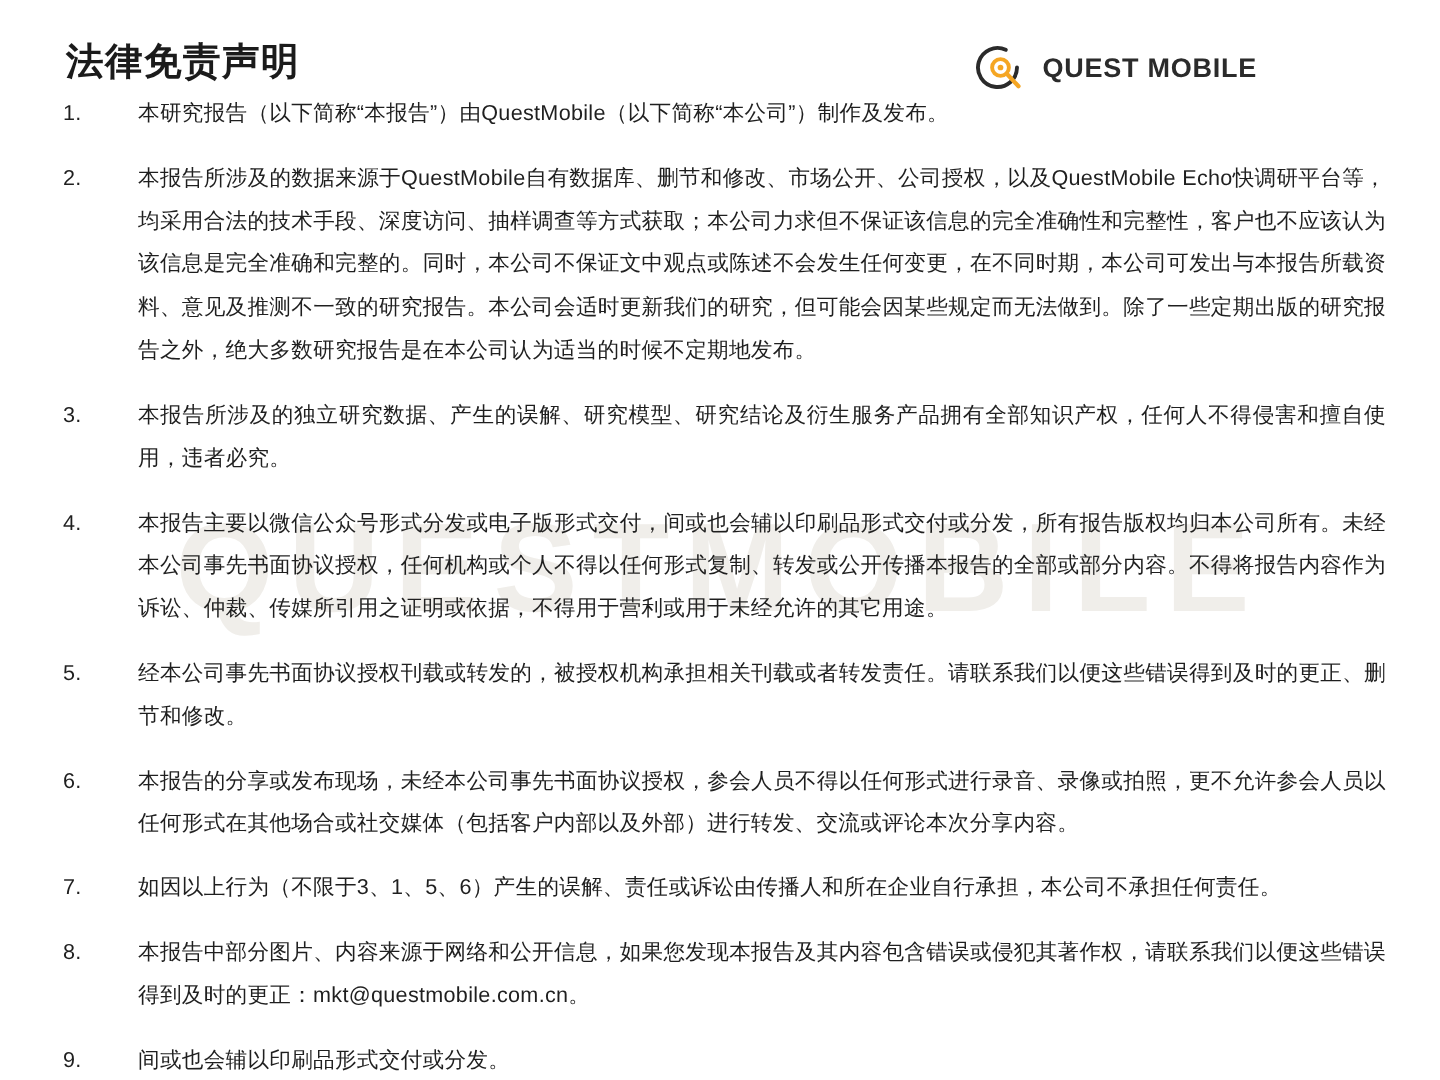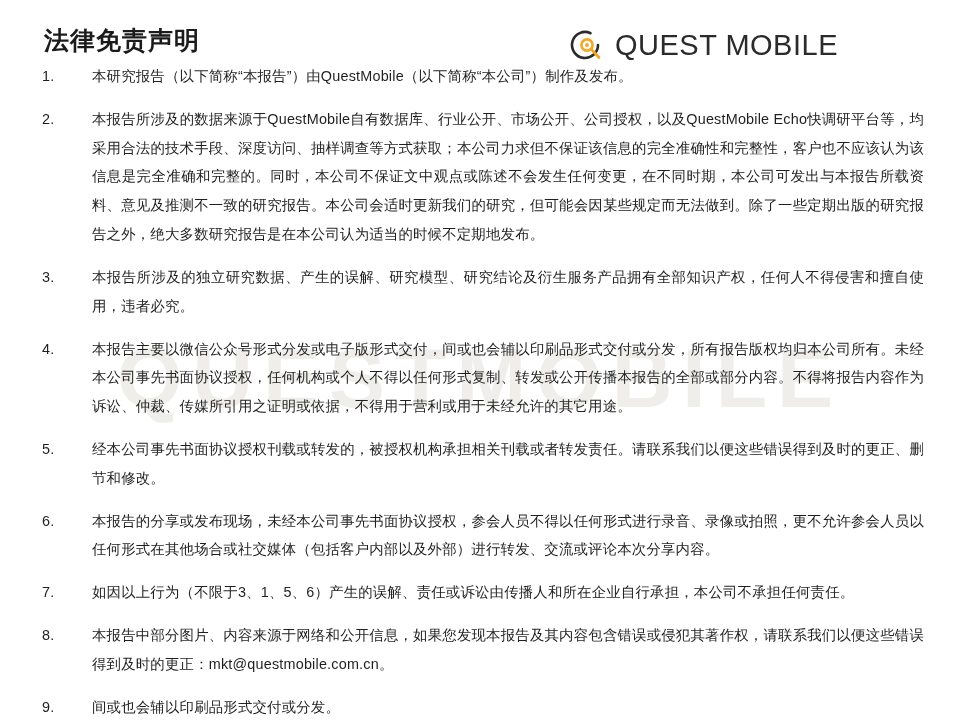--- a/index.html
+++ b/index.html
@@ -65,22 +65,22 @@
     display: flex;
     align-items: center;
     gap: 9px;
   }
   .logo-mark {
     width: 38px;
     height: 38px;
     position: relative;
   }
   .logo-text {
-    font-size: 29px;
-    font-weight: normal;
+    font-size: 18px;
+    font-weight: bold;
     color: #2b2b2b;
     letter-spacing: 0.5px;
   }
 
   
   .content {
     position: absolute;
     top: 62px;
     left: 0;
     width: 960px;
@@ -139,21 +139,21 @@
   </div>
 
   <div class="content">
     <ol class="clauses">
       <li>
         <span class="num">1.</span>
         <span class="txt">本研究报告（以下简称“本报告”）由QuestMobile（以下简称“本公司”）制作及发布。</span>
       </li>
       <li>
         <span class="num">2.</span>
-        <span class="txt">本报告所涉及的数据来源于QuestMobile自有数据库、行业公开、市场公开、公司授权，以及QuestMobile Echo快调研平台等，均采用合法的技术手段、深度访问、抽样调查等方式获取；本公司力求但不保证该信息的完全准确性和完整性，客户也不应该认为该信息是完全准确和完整的。同时，本公司不保证文中观点或陈述不会发生任何变更，在不同时期，本公司可发出与本报告所载资料、意见及推测不一致的研究报告。本公司会适时更新我们的研究，但可能会因某些规定而无法做到。除了一些定期出版的研究报告之外，绝大多数研究报告是在本公司认为适当的时候不定期地发布。</span>
+        <span class="txt">本报告所涉及的数据来源于QuestMobile自有数据库、删节和修改、市场公开、公司授权，以及QuestMobile Echo快调研平台等，均采用合法的技术手段、深度访问、抽样调查等方式获取；本公司力求但不保证该信息的完全准确性和完整性，客户也不应该认为该信息是完全准确和完整的。同时，本公司不保证文中观点或陈述不会发生任何变更，在不同时期，本公司可发出与本报告所载资料、意见及推测不一致的研究报告。本公司会适时更新我们的研究，但可能会因某些规定而无法做到。除了一些定期出版的研究报告之外，绝大多数研究报告是在本公司认为适当的时候不定期地发布。</span>
       </li>
       <li>
         <span class="num">3.</span>
         <span class="txt">本报告所涉及的独立研究数据、产生的误解、研究模型、研究结论及衍生服务产品拥有全部知识产权，任何人不得侵害和擅自使用，违者必究。</span>
       </li>
       <li>
         <span class="num">4.</span>
         <span class="txt">本报告主要以微信公众号形式分发或电子版形式交付，间或也会辅以印刷品形式交付或分发，所有报告版权均归本公司所有。未经本公司事先书面协议授权，任何机构或个人不得以任何形式复制、转发或公开传播本报告的全部或部分内容。不得将报告内容作为诉讼、仲裁、传媒所引用之证明或依据，不得用于营利或用于未经允许的其它用途。</span>
       </li>
       <li>

